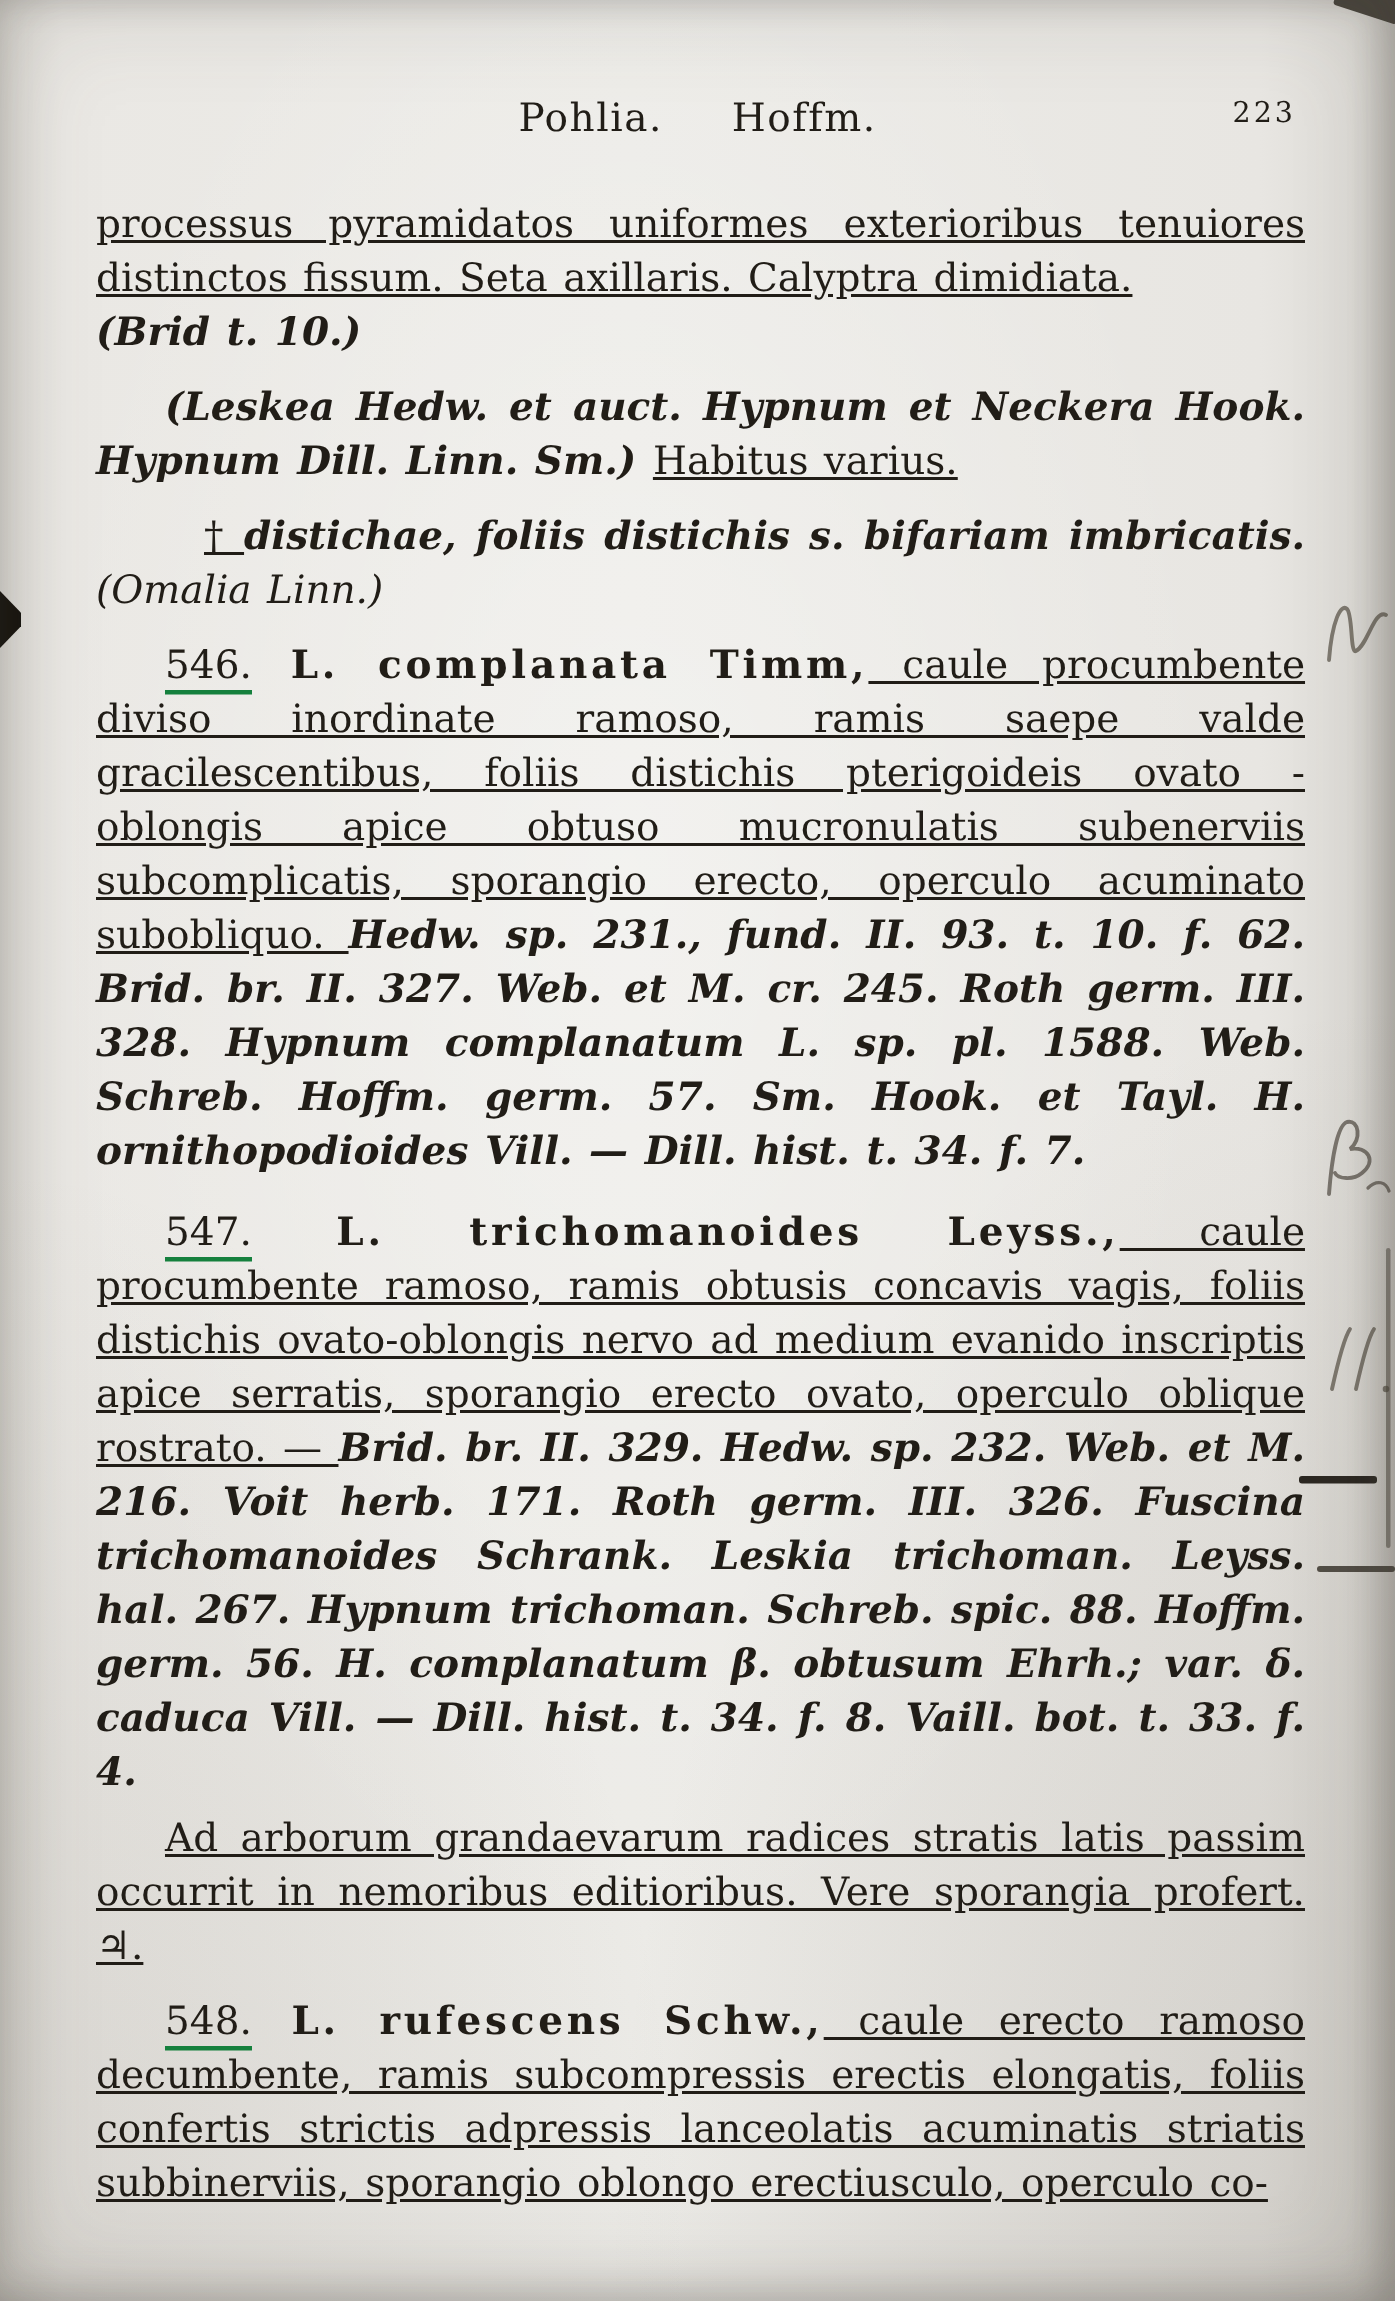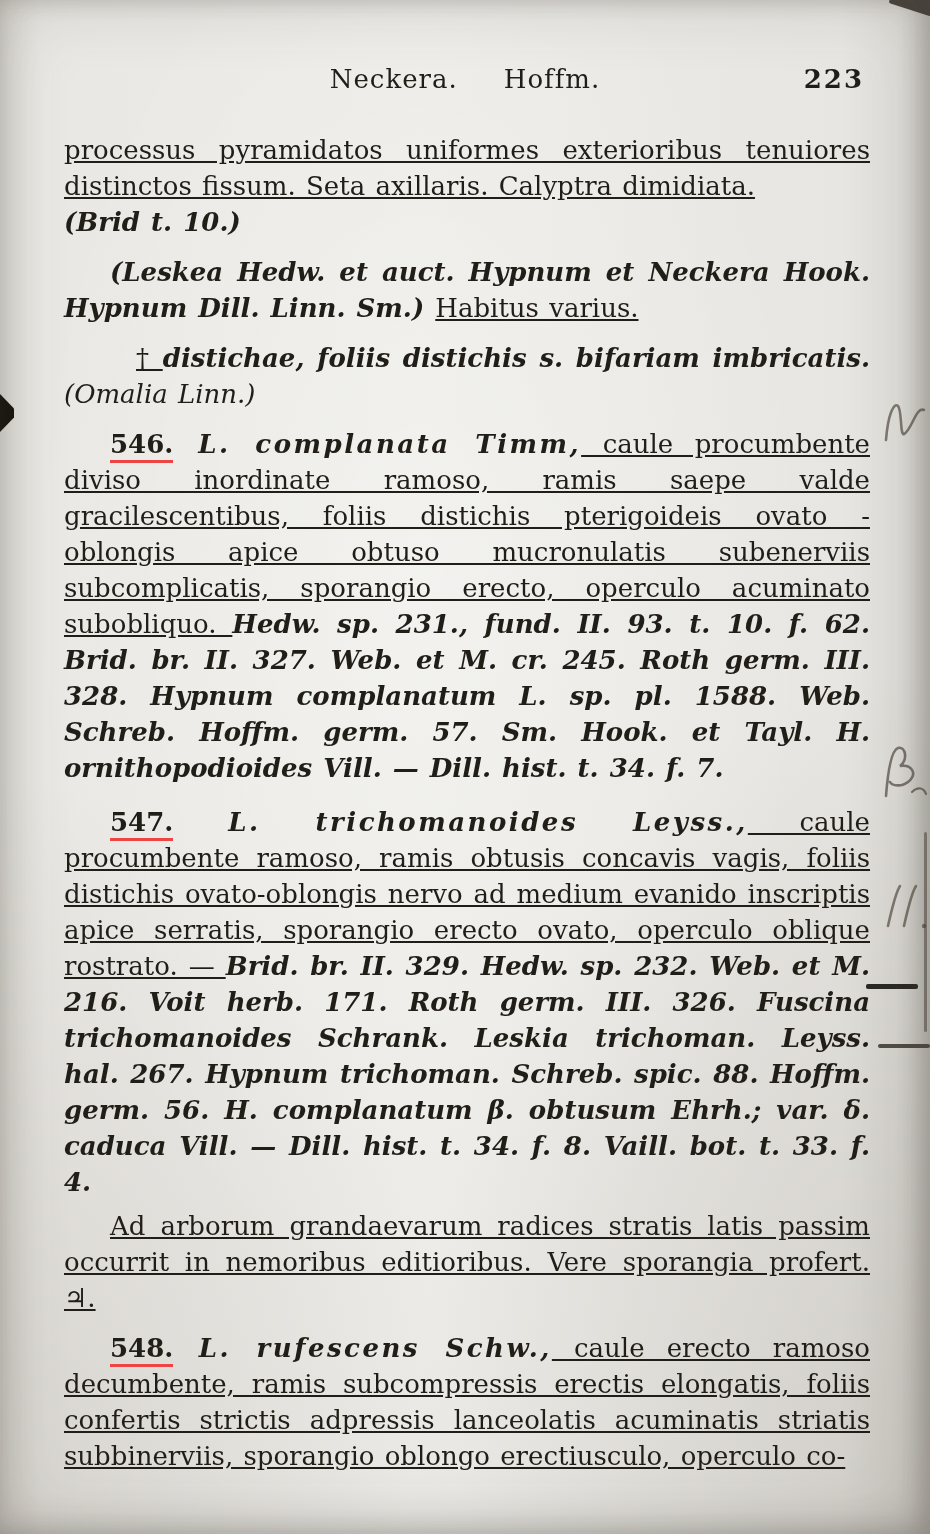--- a/index.html
+++ b/index.html
@@ -23,39 +23,39 @@
   }
   .header{
     position:absolute;top:64px;left:0;right:0;height:36px;
     font-size:26px;letter-spacing:1px;
   }
   .running{
     position:absolute;left:0;right:0;text-align:center;
   }
   .running .w1{margin-right:46px;}
   .pagenum{
-    position:absolute;right:66px;top:0;font-size:26px;letter-spacing:2px;font-weight:bold;
+    position:absolute;right:66px;top:0;font-size:19px;letter-spacing:2px;font-weight:normal;
   }
   .text{
     position:absolute;top:132px;left:64px;width:806px;
     font-size:26px;line-height:36px;text-align:justify;word-spacing:2px;
   }
   .text p{margin:0;}
   .ind0{text-indent:0;}
   .ind1{text-indent:46px;}
   .ind2{text-indent:72px;}
   .ind3{text-indent:106px;}
   .sp-s{margin-top:8px !important;}
   .sp-m{margin-top:14px !important;}
   .sp-b{margin-top:18px !important;}
   .rg{font-style:normal;font-weight:normal;text-decoration:underline;}
   .it{font-style:italic;}
   .bi{font-style:italic;font-weight:bold;}
-  .sp{font-style:italic;font-weight:bold;letter-spacing:2.5px;}
-  .num{font-weight:bold;border-bottom:3px solid #ef4444;padding-bottom:1px;}
+  .sp{font-weight:bold;letter-spacing:2.5px;}
+  .num{font-weight:normal;border-bottom:3px solid #15803d;padding-bottom:1px;}
   
   .corner-mark{
     position:absolute;top:-6px;right:-4px;width:44px;height:16px;background:#39342c;
     transform:rotate(18deg);border-radius:2px;opacity:0.9;
   }
   .left-ink{
     position:absolute;left:0;top:394px;width:14px;height:38px;background:#16130e;
     clip-path:polygon(0 0, 100% 38%, 100% 62%, 0 100%);
   }
   .pencil{position:absolute;opacity:0.75;}
@@ -63,21 +63,21 @@
   .dash2{position:absolute;left:878px;top:1044px;width:52px;height:4px;background:#3a352d;border-radius:2px;opacity:.85;}
   .edge-line{position:absolute;left:924px;top:832px;width:3px;height:200px;background:#4a453c;opacity:.55;border-radius:2px;}
 </style>
 </head>
 <body>
 
 <div class="paper"></div>
 
 <div class="header">
   <div class="running">
-    <span class="w1">Neckera.</span><span>Hoffm.</span>
+    <span class="w1">Pohlia.</span><span>Hoffm.</span>
   </div>
   <div class="pagenum">223</div>
 </div>
 
 <div class="text">
     <p class="ind0 "><span class="rg">processus pyramidatos uniformes exterioribus tenuiores distinctos fissum.  Seta axillaris.   Calyptra dimidiata.</span></p>
     <p class="ind0 "><span class="bi">(Brid t. 10.)</span></p>
     <p class="ind1 sp-m"><span class="bi">(Leskea Hedw. et auct. Hypnum et Neckera Hook. Hypnum Dill. Linn. Sm.)   </span><span class="rg">Habitus varius.</span></p>
     <p class="ind2 sp-m"><span class="rg">† </span><span class="bi">distichae, foliis distichis s. bifariam imbricatis. </span><span class="it">(Omalia Linn.)</span></p>
     <p class="ind1 sp-m"><span class="num">546.</span><span class="sp"> L. complanata Timm,</span><span class="rg"> caule procumbente diviso inordinate ramoso, ramis saepe valde gracilescentibus, foliis distichis pterigoideis ovato - oblongis apice obtuso mucronulatis subenerviis subcomplicatis, sporangio erecto, operculo acuminato subobliquo.  </span><span class="bi">Hedw. sp. 231., fund. II. 93. t. 10. f. 62. Brid. br. II. 327. Web. et M. cr. 245. Roth germ. III. 328. Hypnum complanatum L. sp. pl. 1588. Web. Schreb. Hoffm. germ. 57. Sm. Hook. et Tayl. H. ornithopodioides Vill. — Dill. hist. t. 34. f. 7.</span></p>

